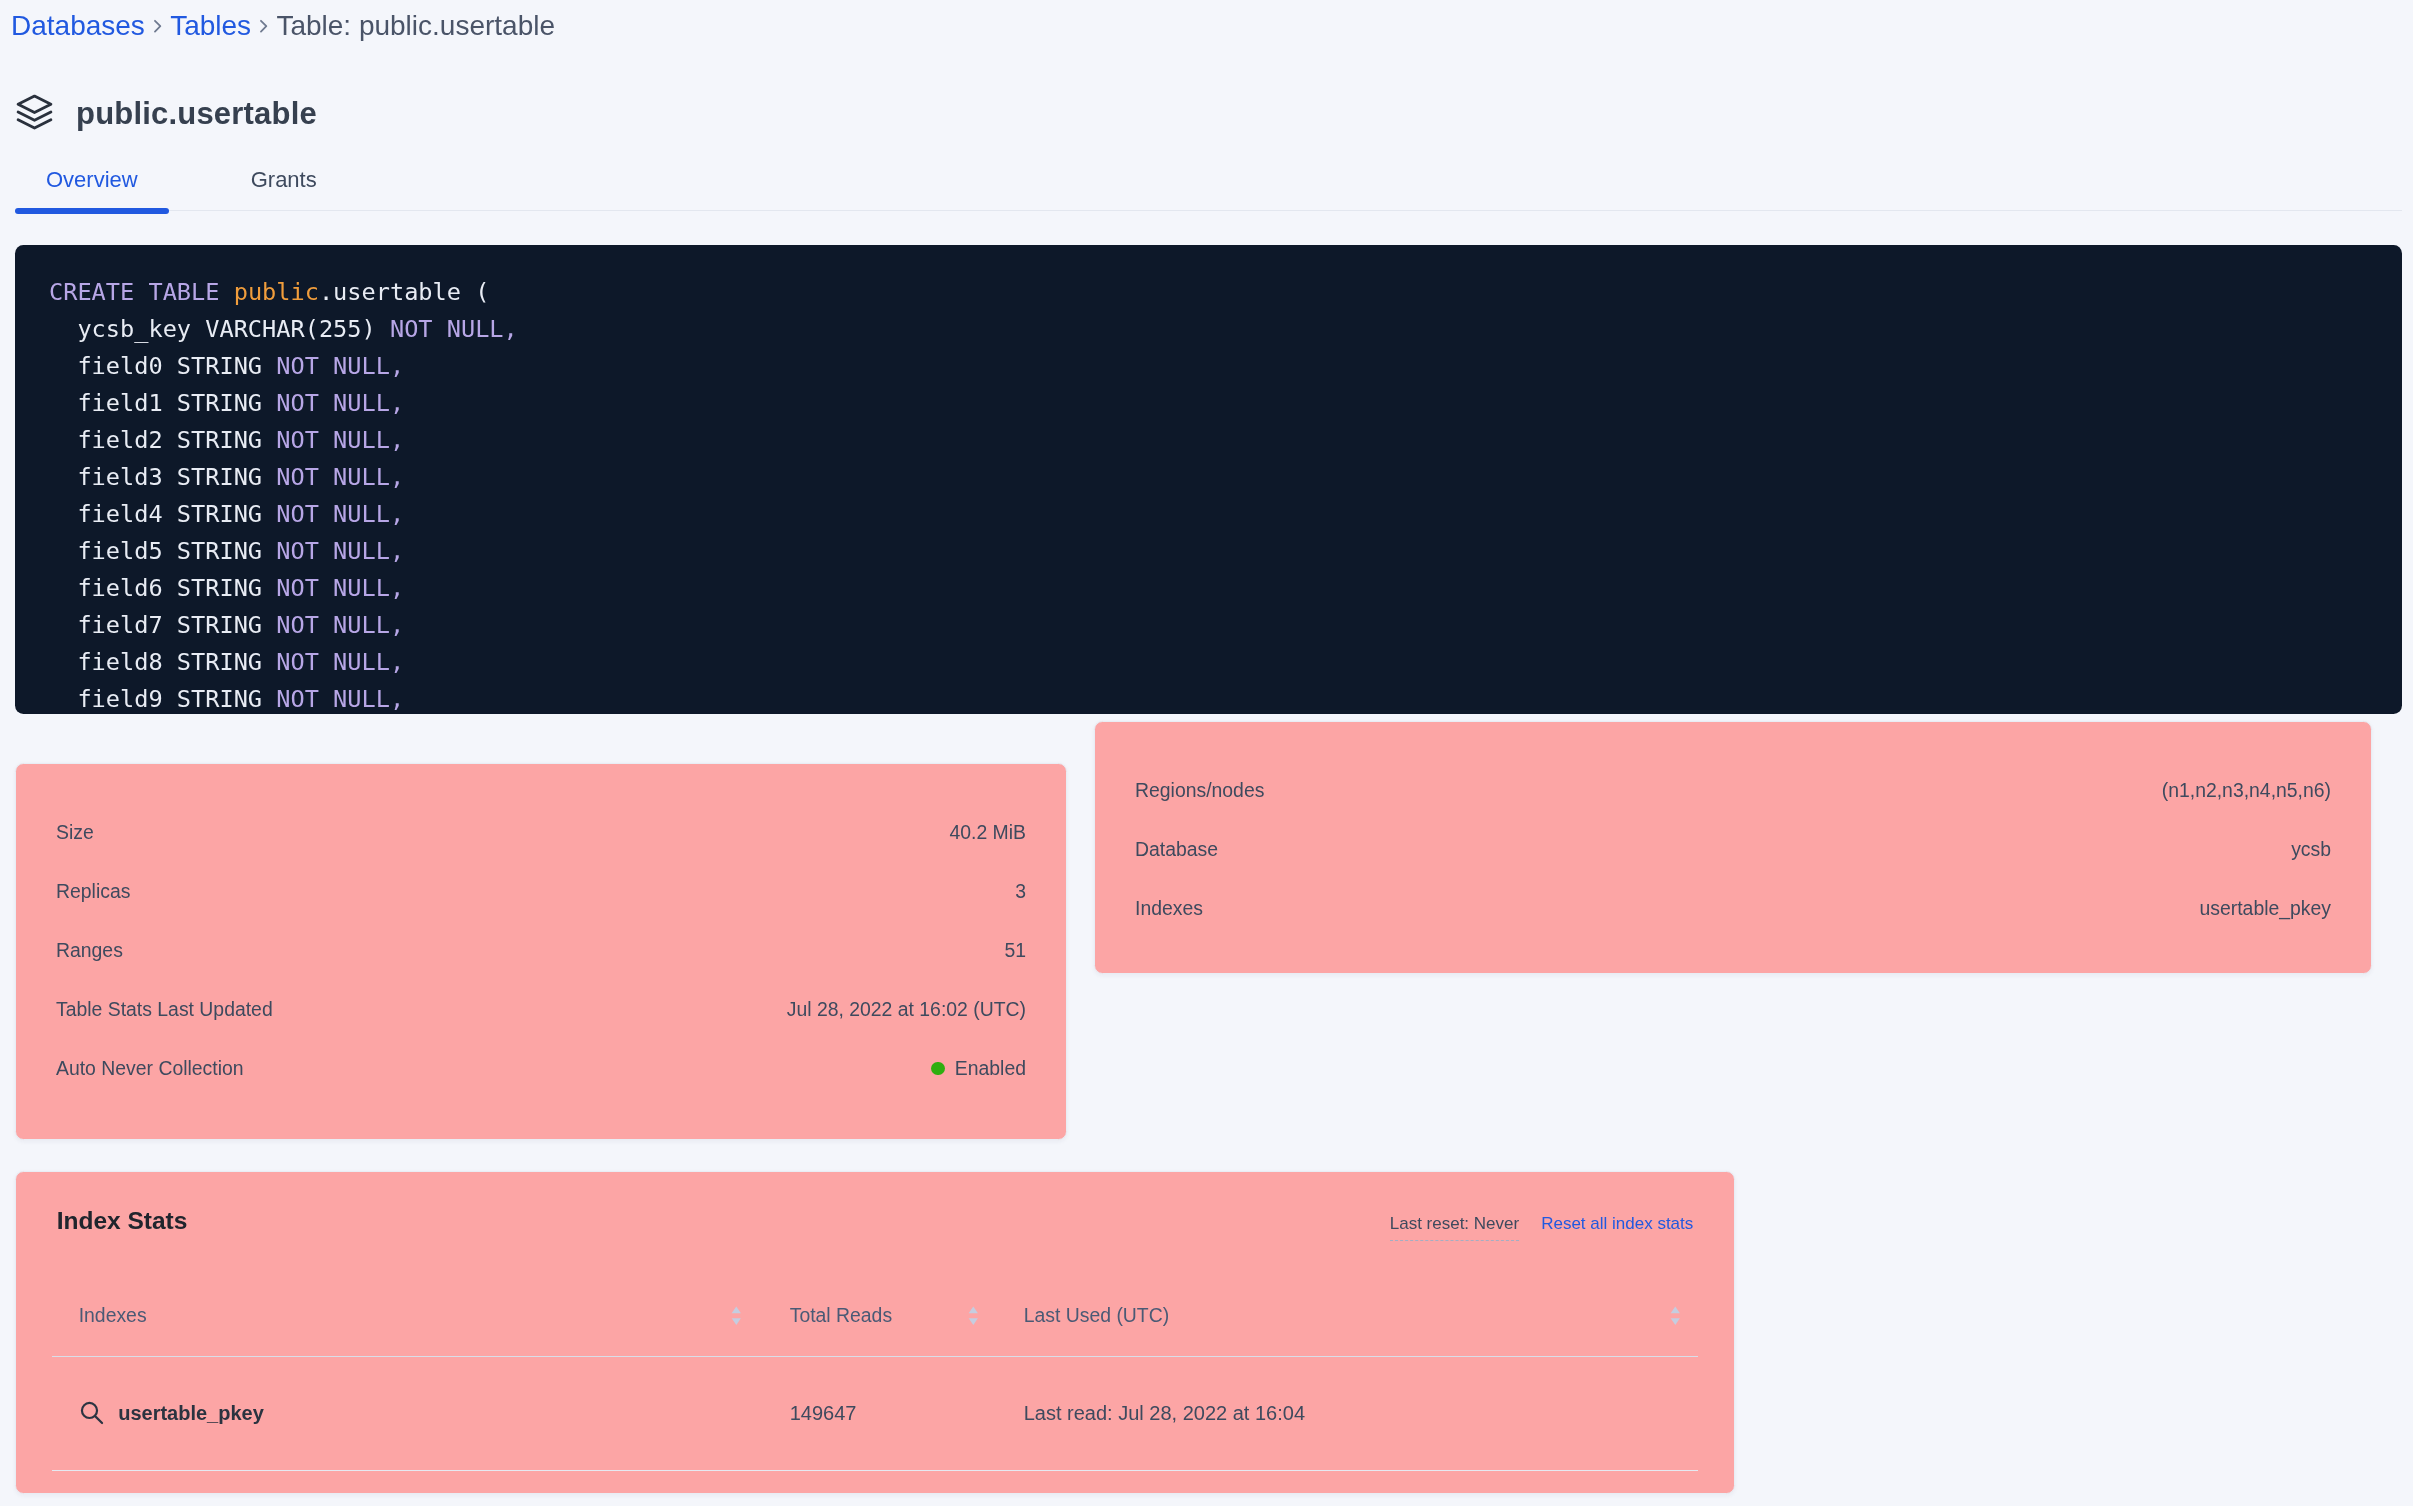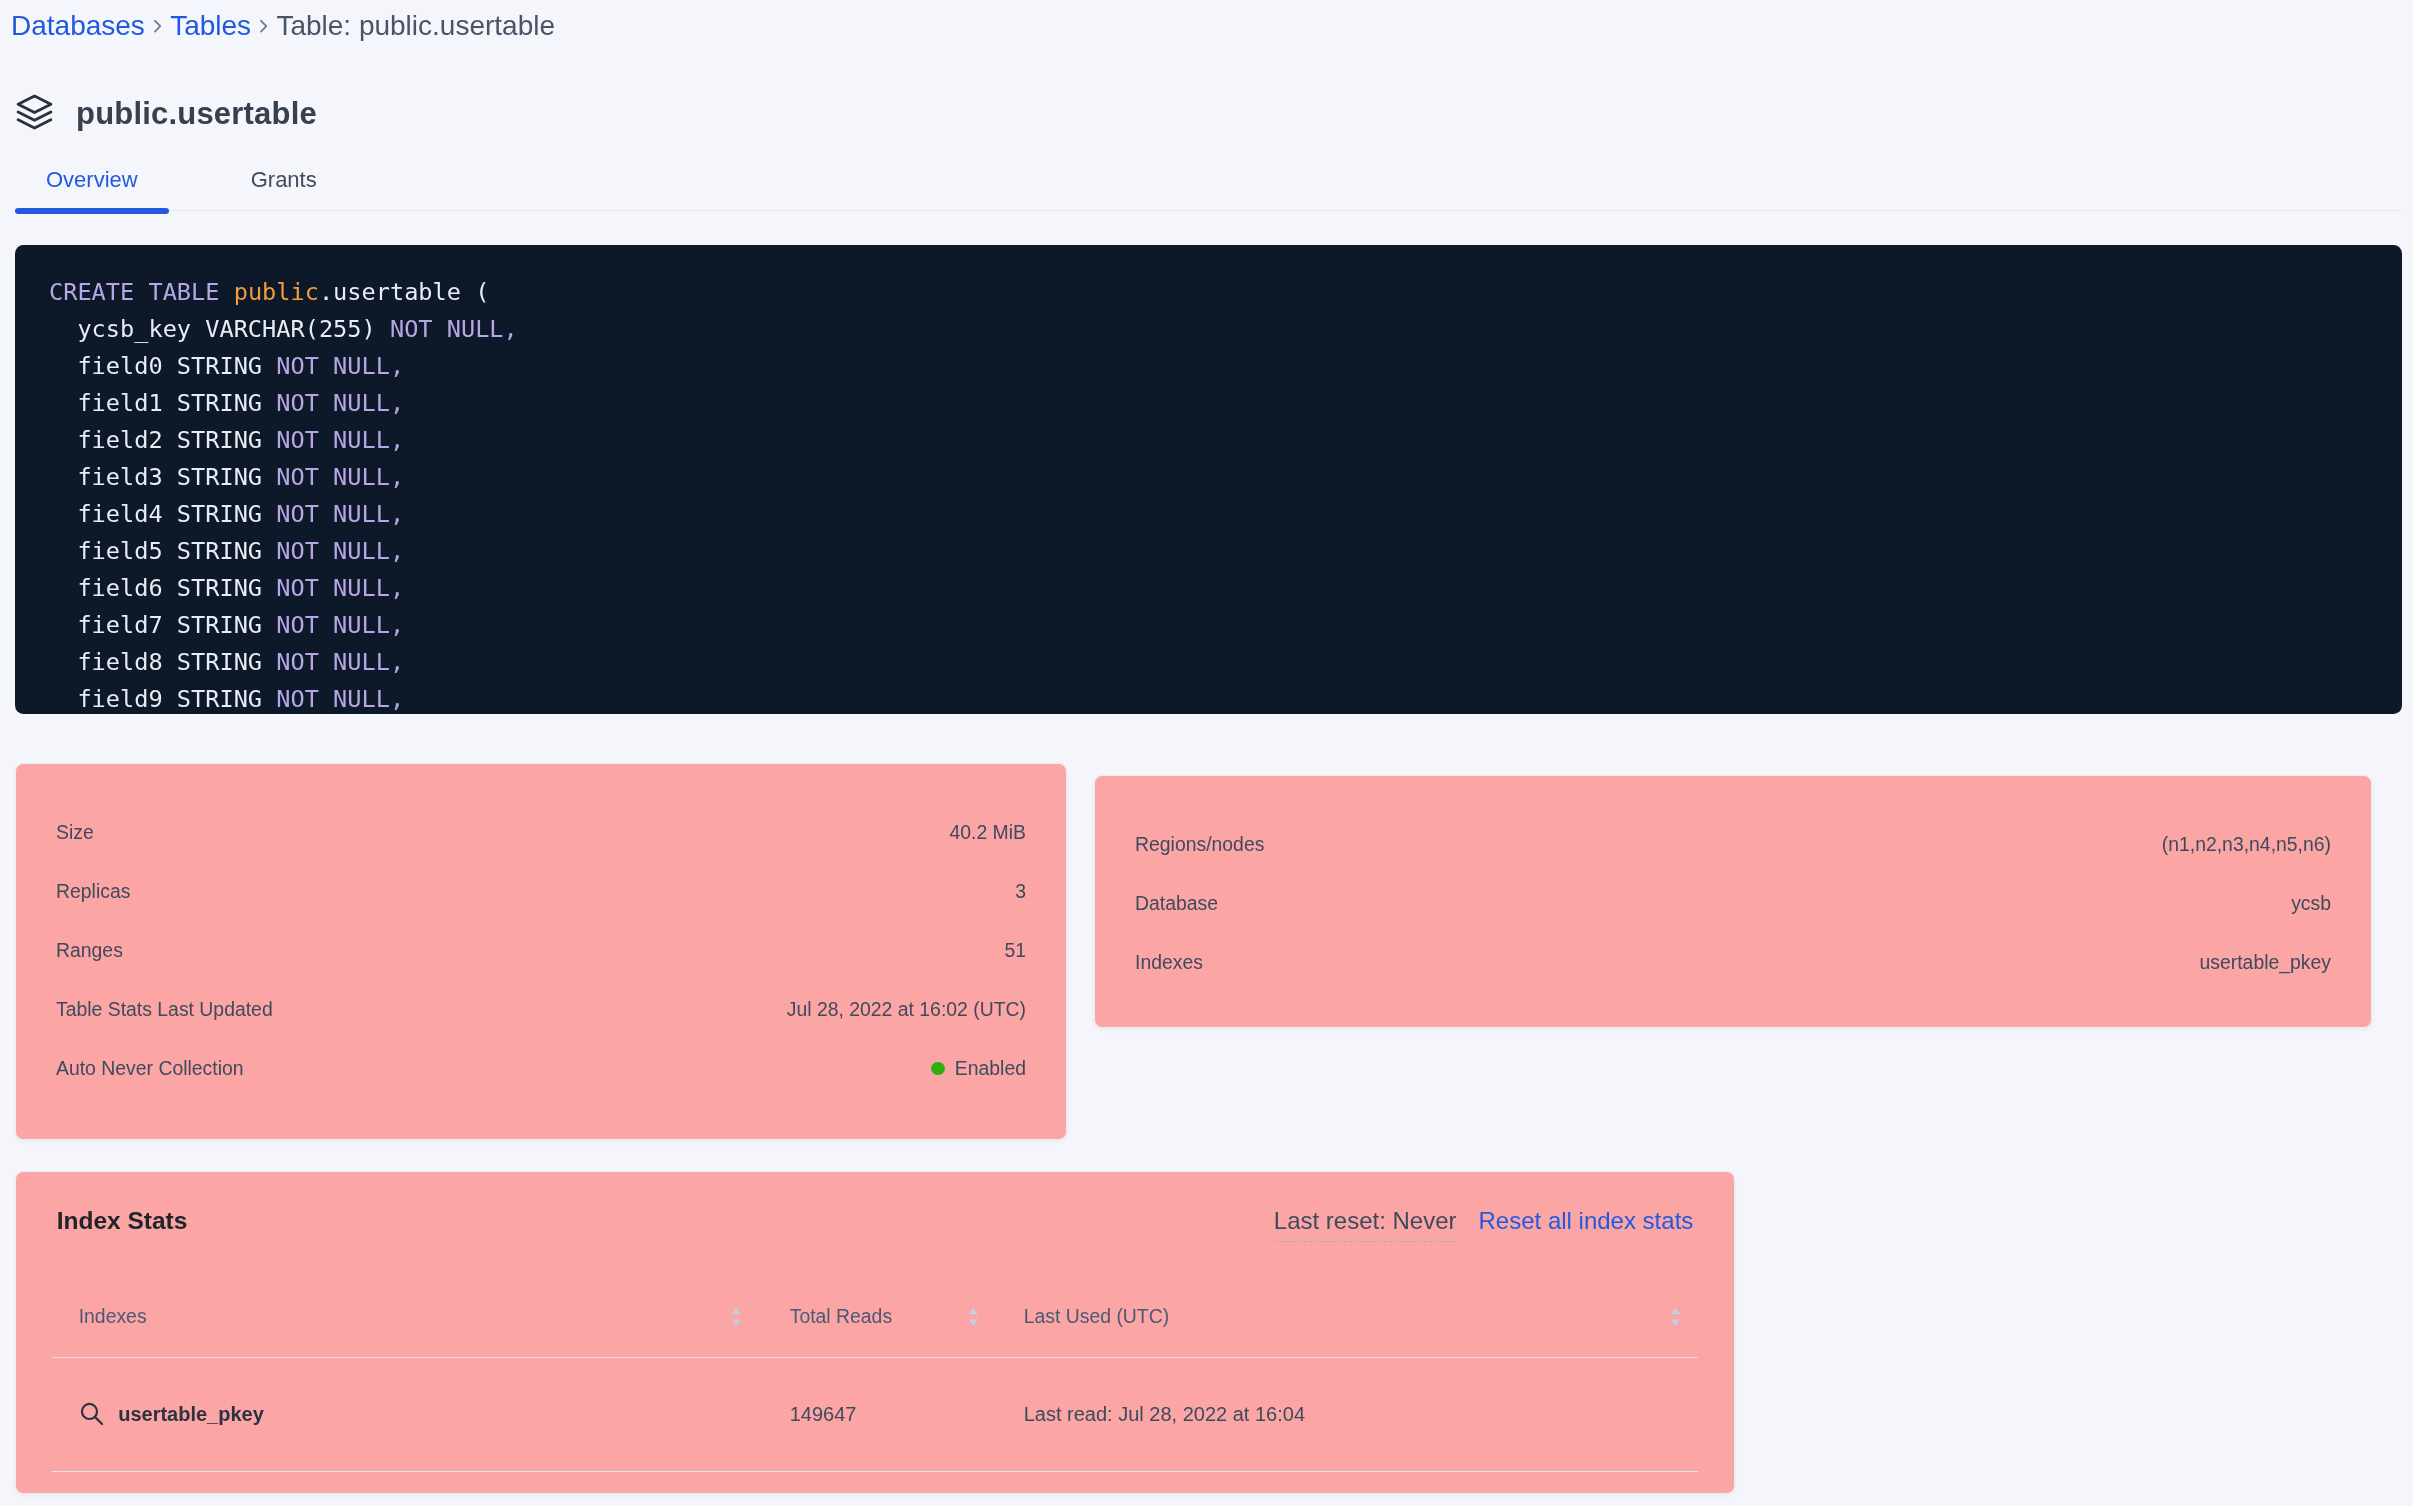--- a/index.html
+++ b/index.html
@@ -26,30 +26,30 @@
   
   .code-block { position:absolute; left:15px; top:245px; width:2387px; height:469px; background:var(--code-bg); border-radius:8.4px; overflow:hidden; padding:29px 34px 0 34px; }
   .code-pre { font-family:"DejaVu Sans Mono", monospace; font-weight:400; font-size:23.6px; line-height:37px; white-space:pre; }
   .tok-kw { color:var(--code-keyword); }
   .tok-schema { color:var(--code-schema); }
   .tok-plain { color:var(--code-text); }
 
   
   .card { position:absolute; background:#fca5a5; border:0.8px solid #e9edf4; border-radius:8.4px; box-shadow:0 1.7px 4.2px rgba(30,40,70,.05); }
   #card-left  { left:15px;   top:763px; width:1052px; height:377px; padding:39px 40px; }
-  #card-right { left:1094px; top:775px; width:1278px; height:253px; padding:39px 40px; }
+  #card-right { left:1094px; top:721px; width:1278px; height:253px; padding:39px 40px; }
   .stat-row { height:59px; display:flex; justify-content:space-between; align-items:center; font-size:19.4px; color:#3e4a5e; }
   .stat-value { display:flex; align-items:center; }
   .status-dot { width:13.5px; height:13.5px; border-radius:50%; background:var(--status-green); display:inline-block; margin-right:10px; }
 
   
   #card-index { left:15px; top:1171px; width:1720px; height:323px; padding:35px 34px 0 34px; }
   .index-header { display:flex; justify-content:space-between; align-items:baseline; padding:0 6.7px; }
   .index-header h2 { font-size:24.5px; font-weight:700; color:#20252d; }
-  .index-toolbar { display:flex; align-items:baseline; gap:22px; font-size:24px;justify-content:flex-end; }
+  .index-toolbar { display:flex; align-items:baseline; gap:22px; font-size:17px;justify-content:flex-end; }
   .last-reset { color:#3e4a5e; border-bottom:1.7px dashed #a3aec4; padding-bottom:5.9px; }
   .reset-link { color:var(--accent-blue); cursor:pointer; }
 
   .index-table { margin:34px 1.7px 0 1.7px; }
   .thead { display:flex; height:82px; align-items:center; border-bottom:1.7px solid #d9dee9; color:#4a5a75; font-size:19.4px; }
   .trow  { display:flex; height:114px; align-items:center; border-bottom:0.8px solid #e5e9f1; font-size:20px; color:#3e4a5e; }
   .c1 { width:708px; display:flex; justify-content:space-between; align-items:center; padding:0 17px 0 27px; }
   .c2 { width:232px; display:flex; justify-content:space-between; align-items:center; padding:0 12.6px 0 30px; }
   .c3 { flex:1;      display:flex; justify-content:space-between; align-items:center; padding:0 17px 0 32px; }
   .cell-left { display:flex; align-items:center; }

